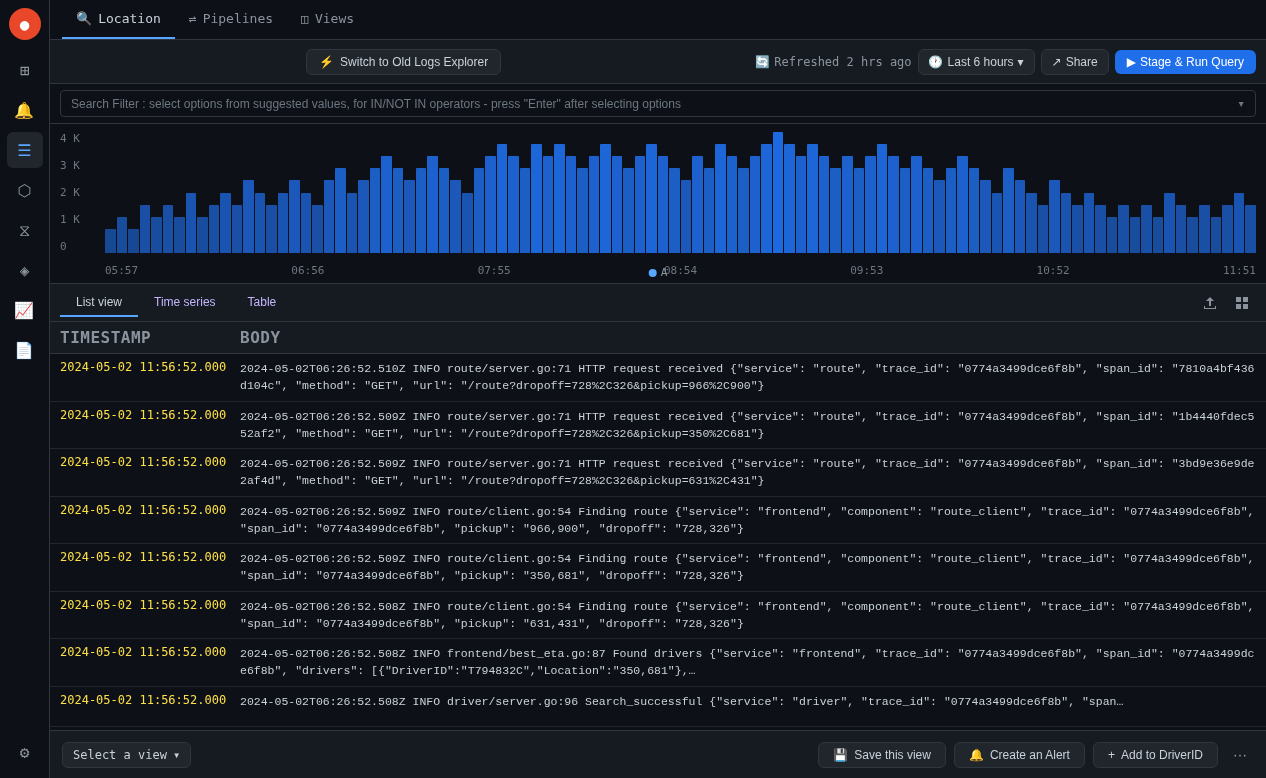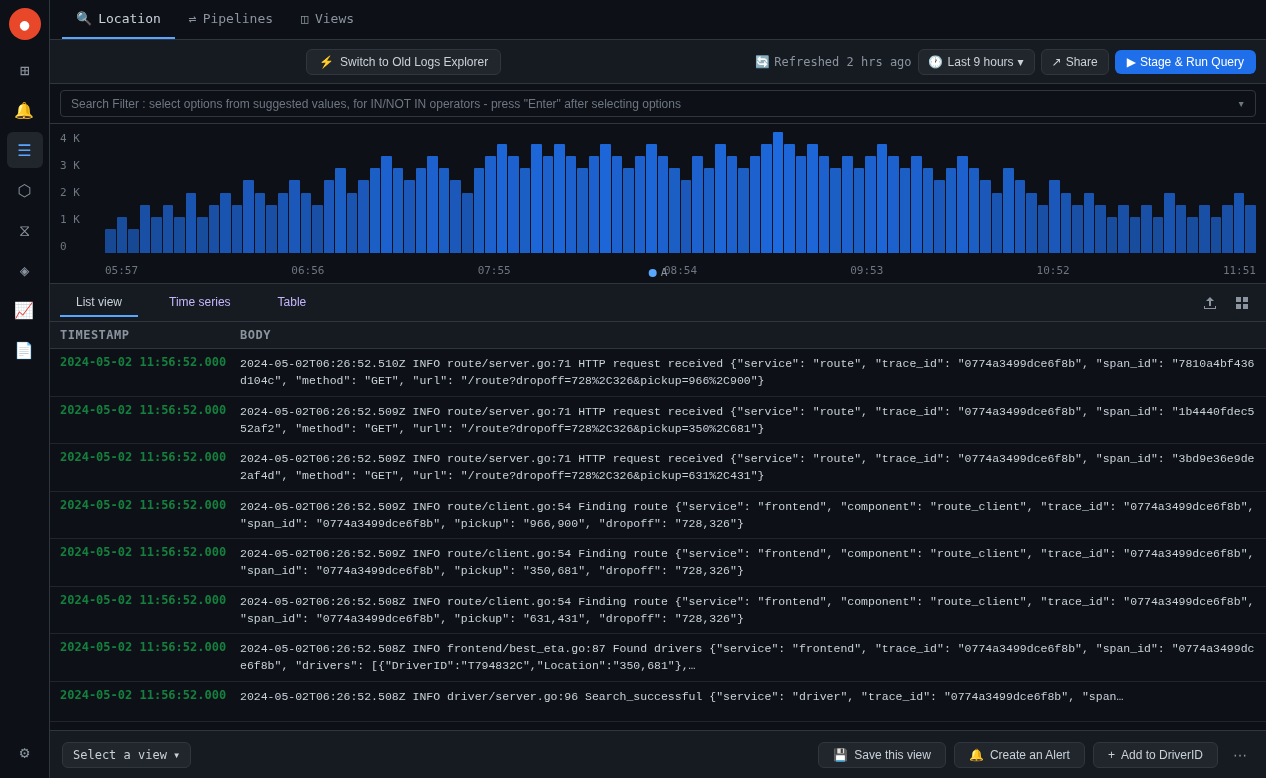--- a/index.html
+++ b/index.html
@@ -299,21 +299,21 @@
     .view-tabs {
       display: flex;
       background: #161b22;
       border-bottom: 1px solid #30363d;
       padding: 0 10px;
       height: 38px;
       align-items: center;
       justify-content: space-between;
       flex-shrink: 0;
     }
-    .view-tab-group { display: flex; gap: 15px; }
+    .view-tab-group { display: flex; gap: 0; }
     .view-tab {
       padding: 6px 16px;
       cursor: pointer;
       font-size: 12px;
       color: #c4b5fd;
       border-bottom: 2px solid transparent;
       background: transparent;
       border-top: none;
       border-left: none;
       border-right: none;
@@ -334,42 +334,41 @@
       display: grid;
       grid-template-columns: 180px 1fr;
       background: #161b22;
       border-bottom: 1px solid #30363d;
       padding: 6px 10px;
       position: sticky;
       top: 0;
       z-index: 10;
     }
     .th {
-      font-size: 12px;
+      font-size: 16px;
       color: #8b949e;
       font-weight: 600;
       text-transform: uppercase;
       letter-spacing: 0.5px;
     }
     .table-row {
       display: grid;
       grid-template-columns: 180px 1fr;
       border-bottom: 1px solid #21262d;
       padding: 4px 10px;
       cursor: pointer;
       min-height: 40px;
       align-items: start;
     }
     .cell-ts {
       font-size: 12px;
-      color: #15803d;
+      color: #fde047;
       font-family: monospace;
       padding-top: 2px;
       white-space: nowrap;
-      font-weight: bold;
     }
     .cell-body {
       font-size: 11.5px;
       color: #c9d1d9;
       font-family: 'Courier New', Courier, monospace;
       word-break: break-all;
       line-height: 1.5;
       padding: 2px 0;
     }
 
@@ -477,21 +476,21 @@
       </button>
     </div>
 
     <div class="toolbar-right">
       <div class="refresh-info">
         <span>🔄</span>
         <span>Refreshed 2 hrs ago</span>
       </div>
       <button class="time-range-btn">
         <span>🕐</span>
-        <span>Last 9 hours</span>
+        <span>Last 6 hours</span>
         <span>▾</span>
       </button>
       <button class="share-btn">
         <span>↗</span>
         <span>Share</span>
       </button>
       <button class="run-query-btn">
         <span>▶</span>
         <span>Stage &amp; Run Query</span>
       </button>

